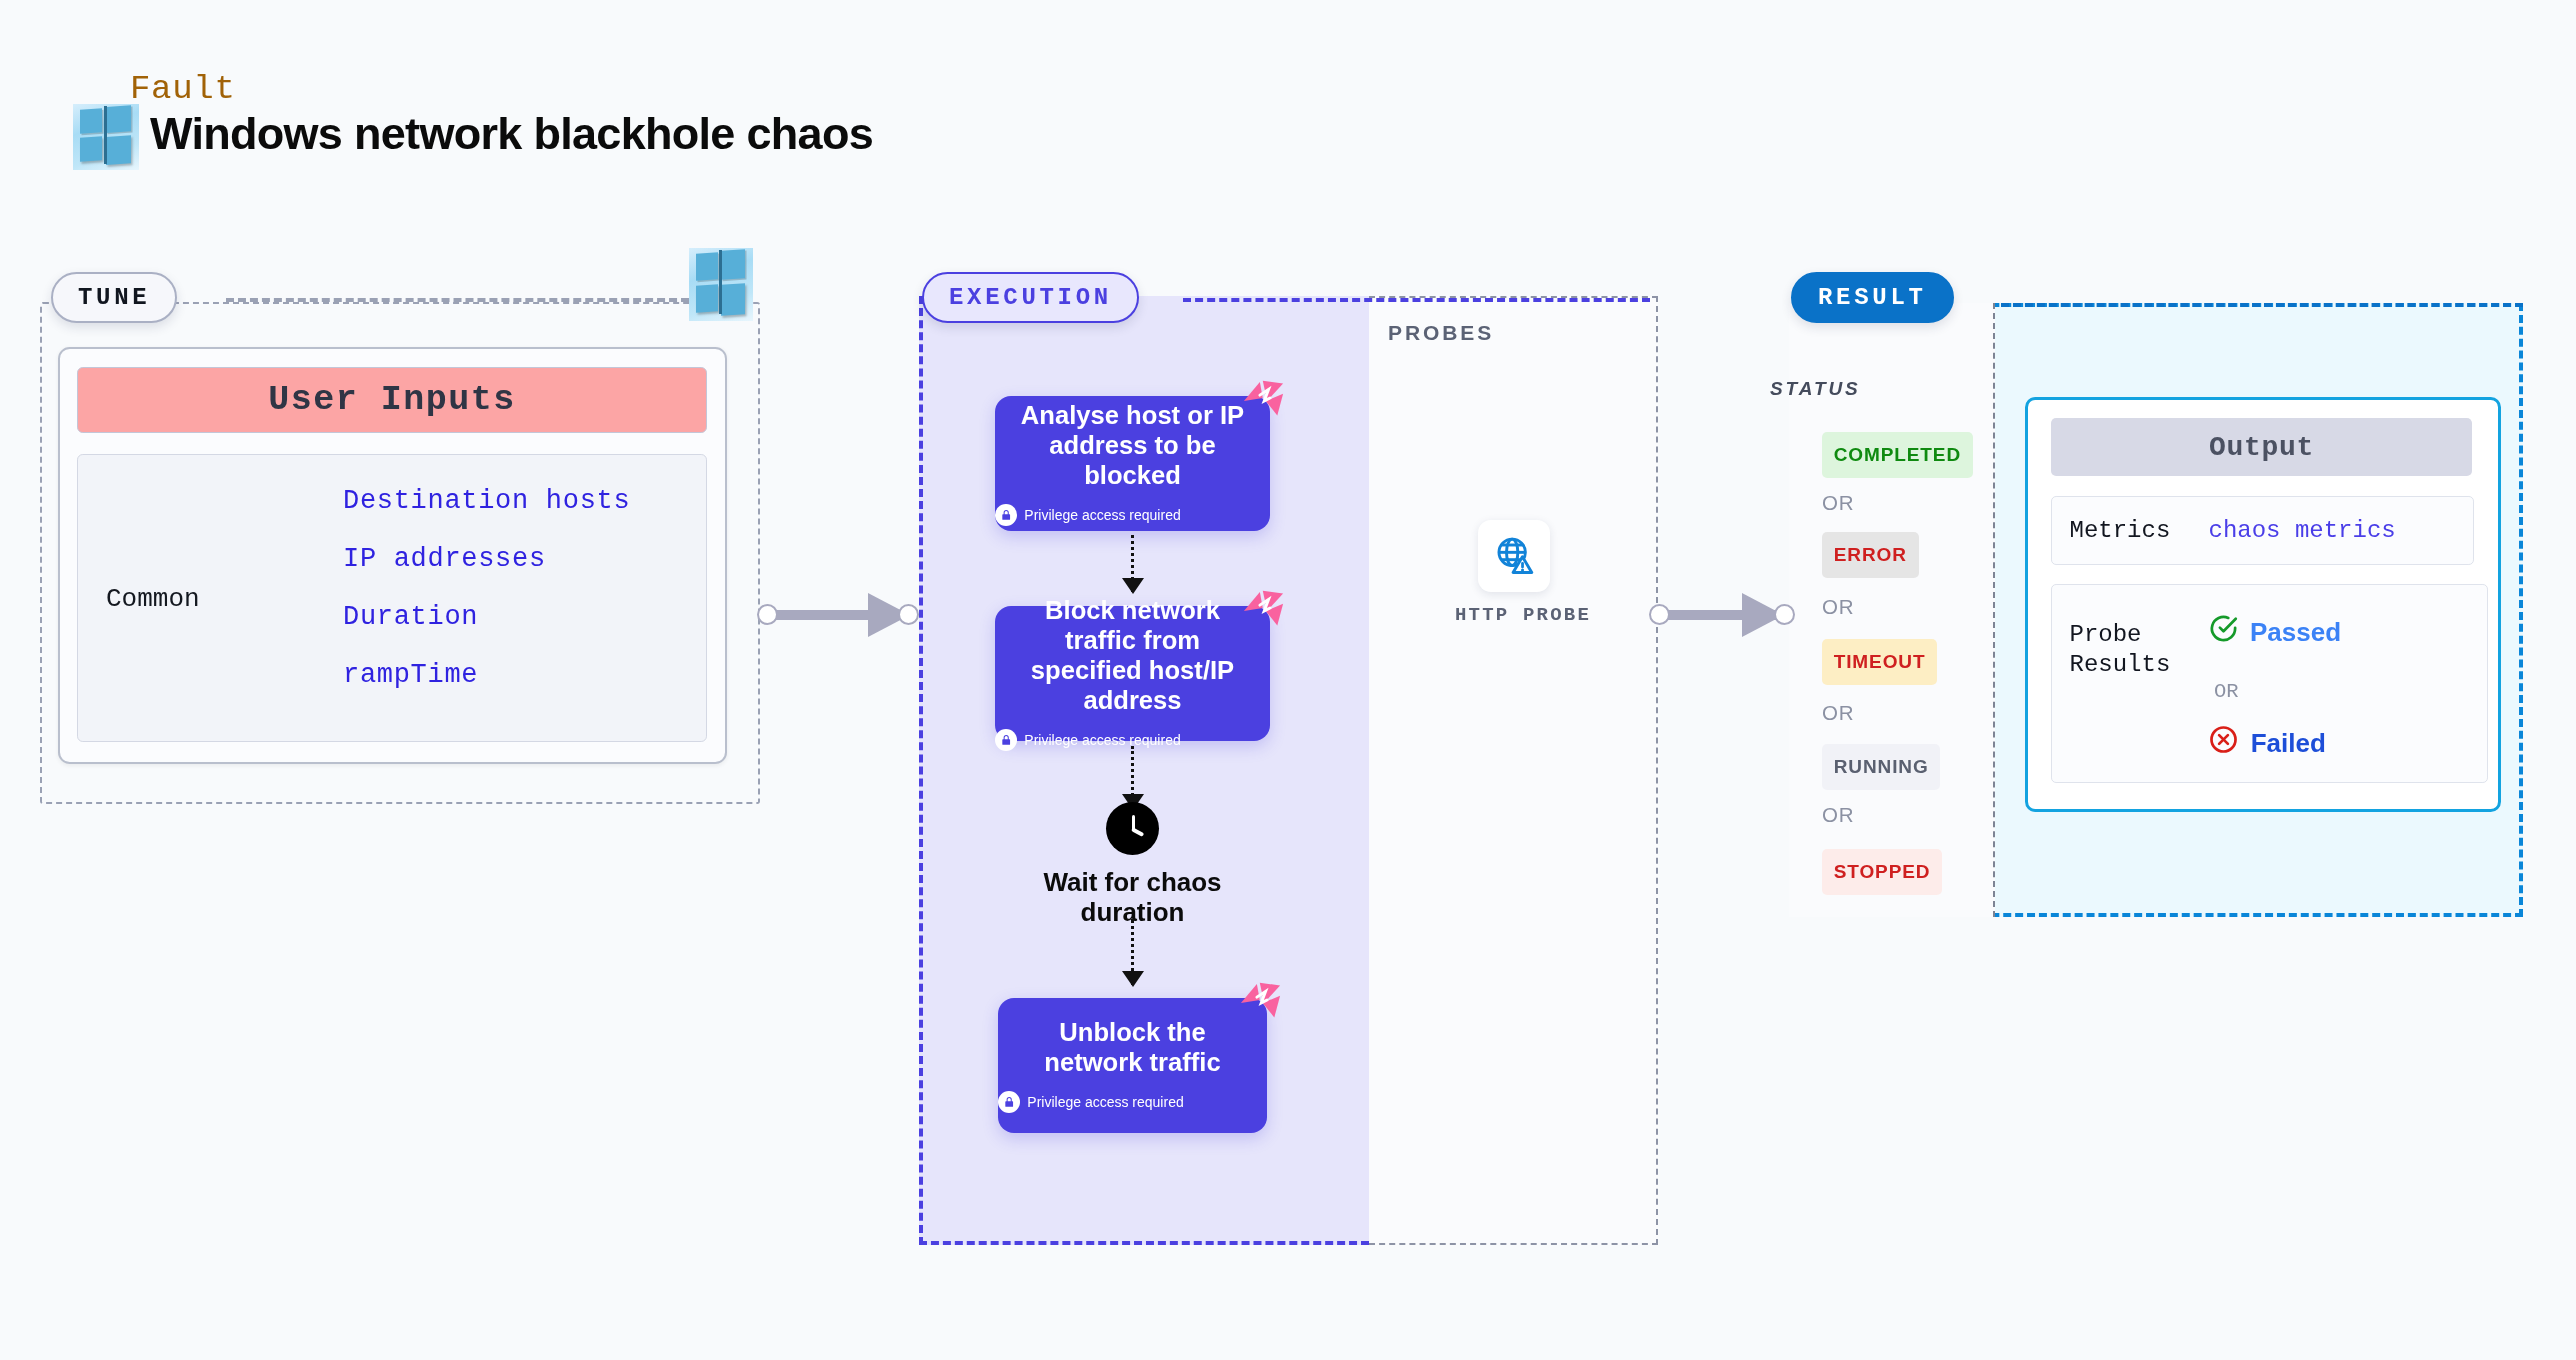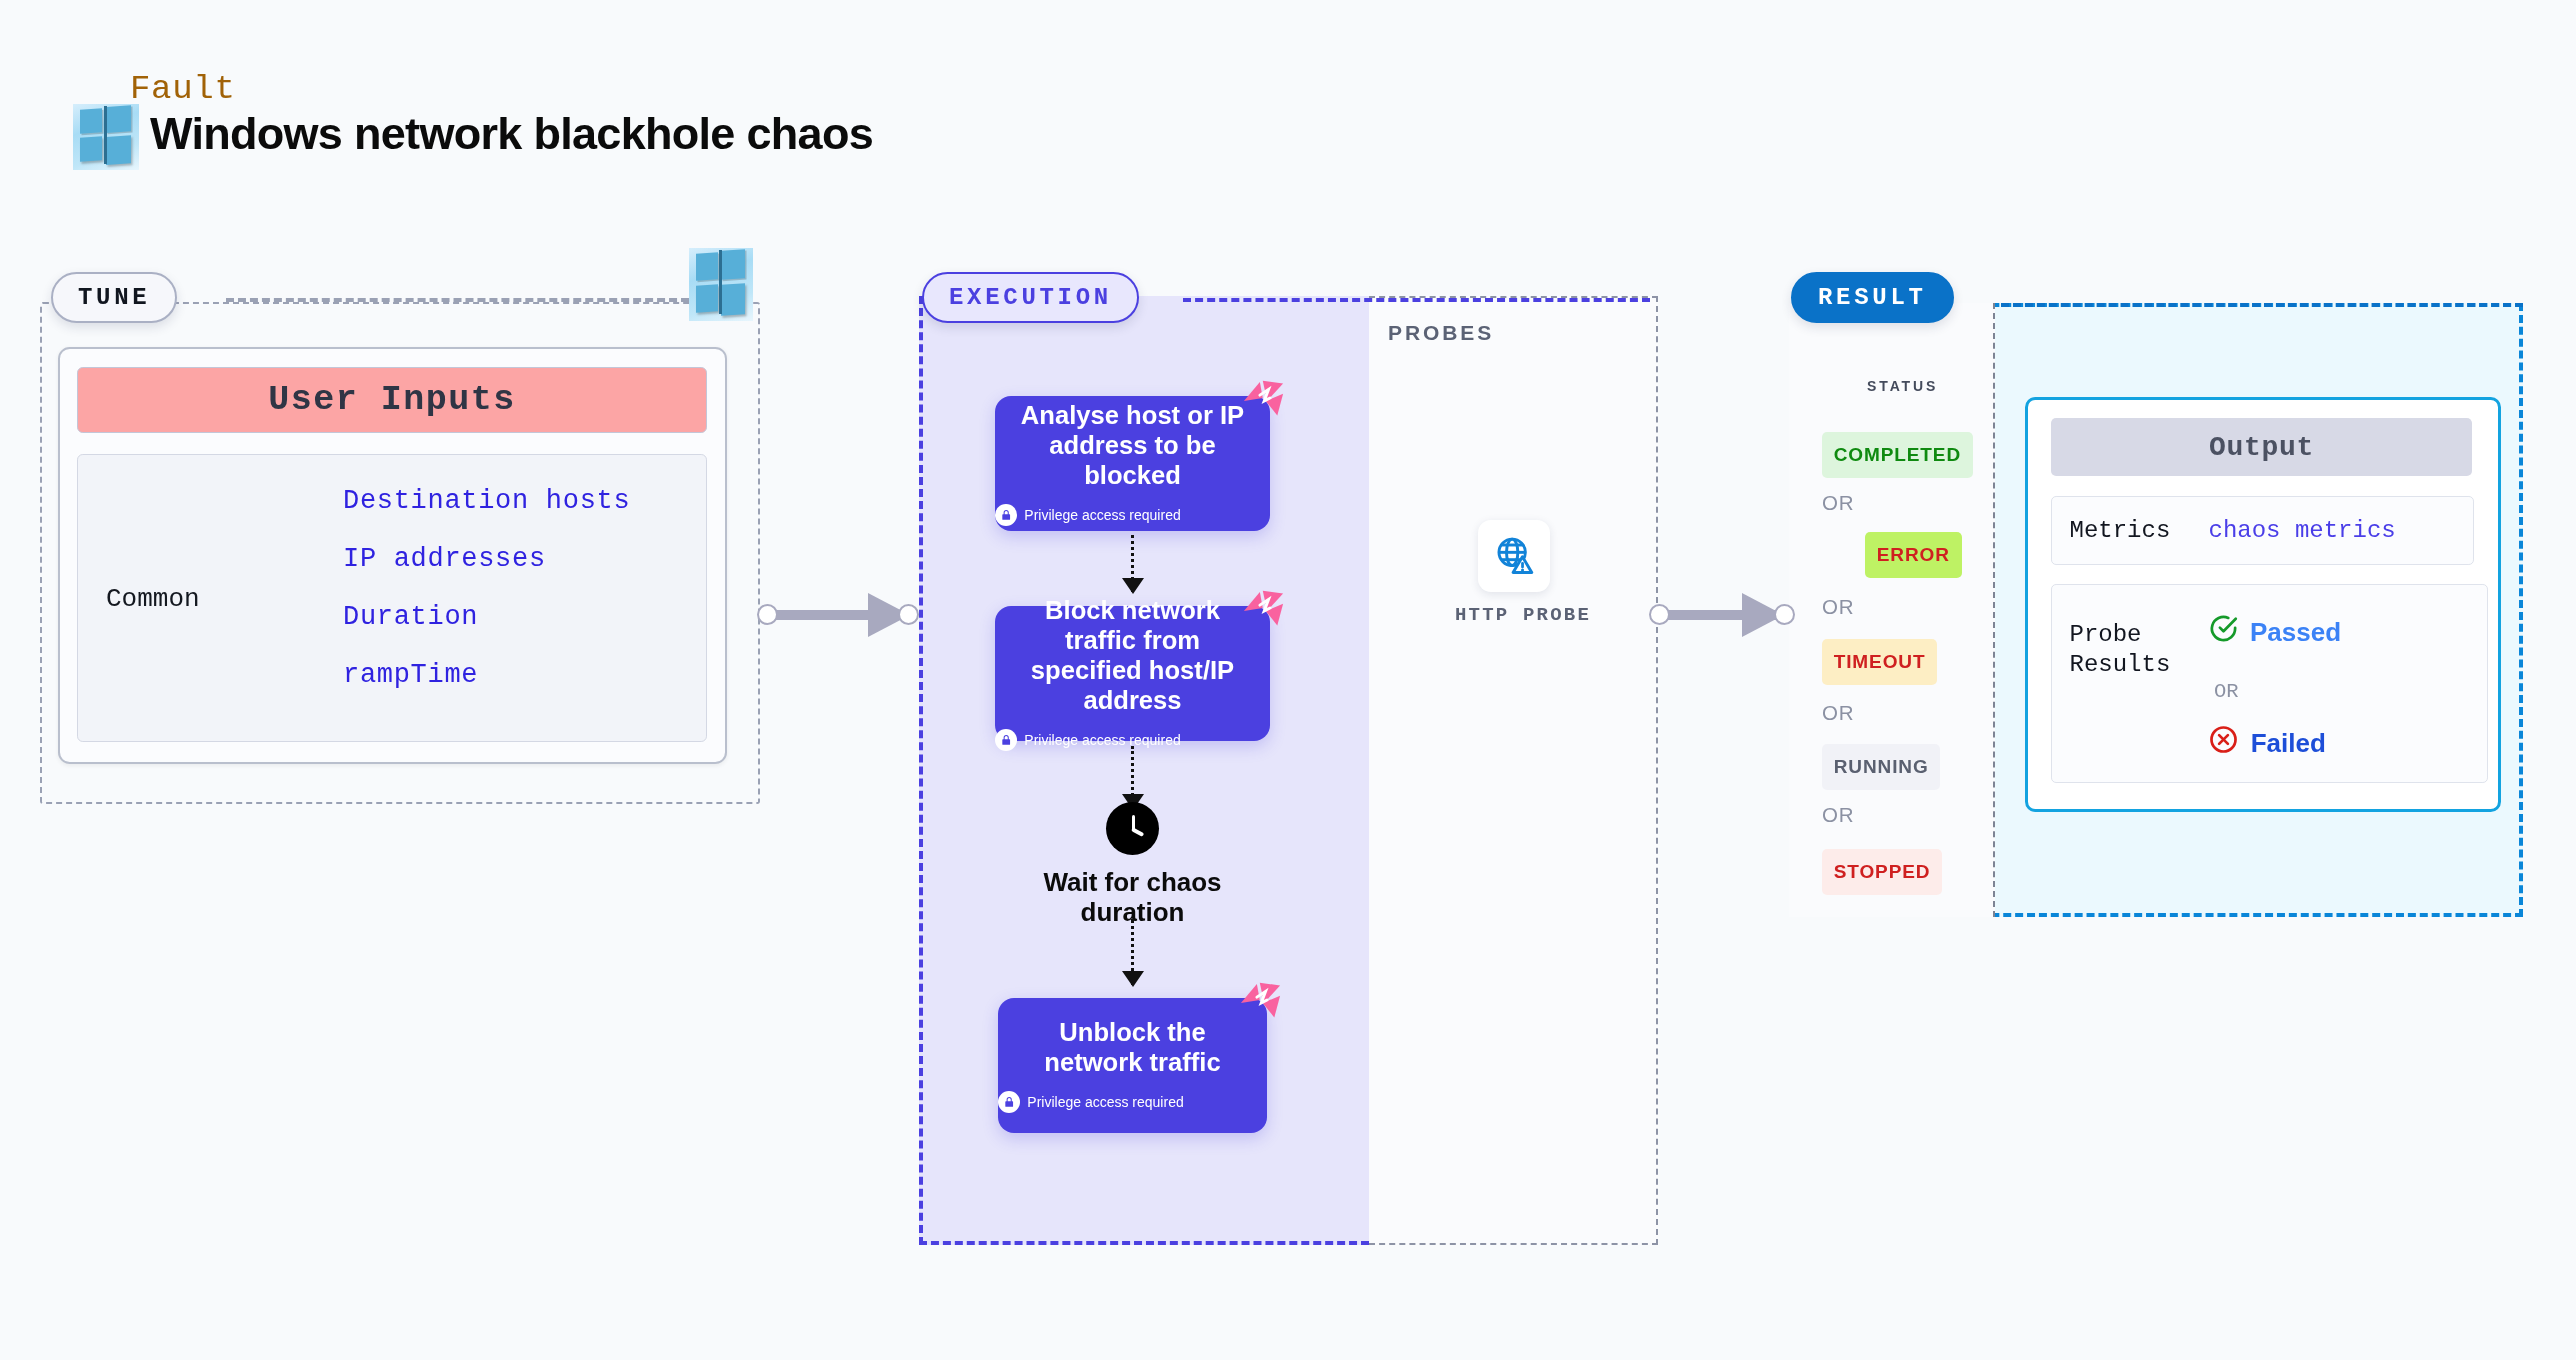--- a/index.html
+++ b/index.html
@@ -206,22 +206,22 @@
   
   #result-region{
     position:absolute;left:1789px;top:303px;width:734px;height:614px;
     background:#ebf9fe;border:4.4px dashed #0a86d8;box-sizing:border-box;
   }
   #status-region{
     position:absolute;left:1789px;top:303px;width:206px;height:614px;
     background:#fafbfd;border-right:2.2px dashed #7d8494;box-sizing:border-box;
   }
   #status-label{
-    position:absolute;left:1867px;top:378px;
-    font-size:14px;font-weight:bold;letter-spacing:2.9px;color:#444b5c;
+    position:absolute;left:1770px;top:378px;
+    font-size:19px;font-weight:bold;letter-spacing:2.9px;color:#444b5c;font-style:italic;
   }
   .status-badge{
     position:absolute;left:1822px;height:46px;padding:0 11.7px;border-radius:5.1px;
     display:flex;align-items:center;font-size:19px;font-weight:bold;
     letter-spacing:0.9px;white-space:nowrap;
   }
   .or-text{
     position:absolute;left:1822px;font-size:20.5px;color:#8b91a3;letter-spacing:0.7px;
   }
   #badge-completed{top:432px;background:#ddf5dd;color:#0f8a10;}
@@ -427,21 +427,21 @@
 </div>
 
 <div id="result-region"></div>
 <div id="status-region"></div>
 <div class="sec-pill" id="pill-result">RESULT</div>
 <div class="leader" id="leader-result"></div>
 
 <div id="status-label">STATUS</div>
 <div class="status-badge" id="badge-completed" style="background: rgb(221, 245, 221); color: rgb(15, 138, 16);">COMPLETED</div>
 <div class="or-text" id="or-1">OR</div>
-<div class="status-badge" id="badge-error" style="background: #bef264; color: rgb(207, 32, 32); margin-left: 43px;">ERROR</div>
+<div class="status-badge" id="badge-error" style="background: #e5e5e5; color: rgb(207, 32, 32);">ERROR</div>
 <div class="or-text" id="or-2">OR</div>
 <div class="status-badge" id="badge-timeout" style="background: rgb(253, 238, 196); color: rgb(207, 32, 32);">TIMEOUT</div>
 <div class="or-text" id="or-3">OR</div>
 <div class="status-badge" id="badge-running" style="background: rgb(241, 242, 247); color: rgb(90, 96, 112);">RUNNING</div>
 <div class="or-text" id="or-4">OR</div>
 <div class="status-badge" id="badge-stopped" style="background: rgb(253, 236, 234); color: rgb(207, 32, 32);">STOPPED</div>
 
 <div id="output-card"></div>
 <div id="output-header">Output</div>
 

